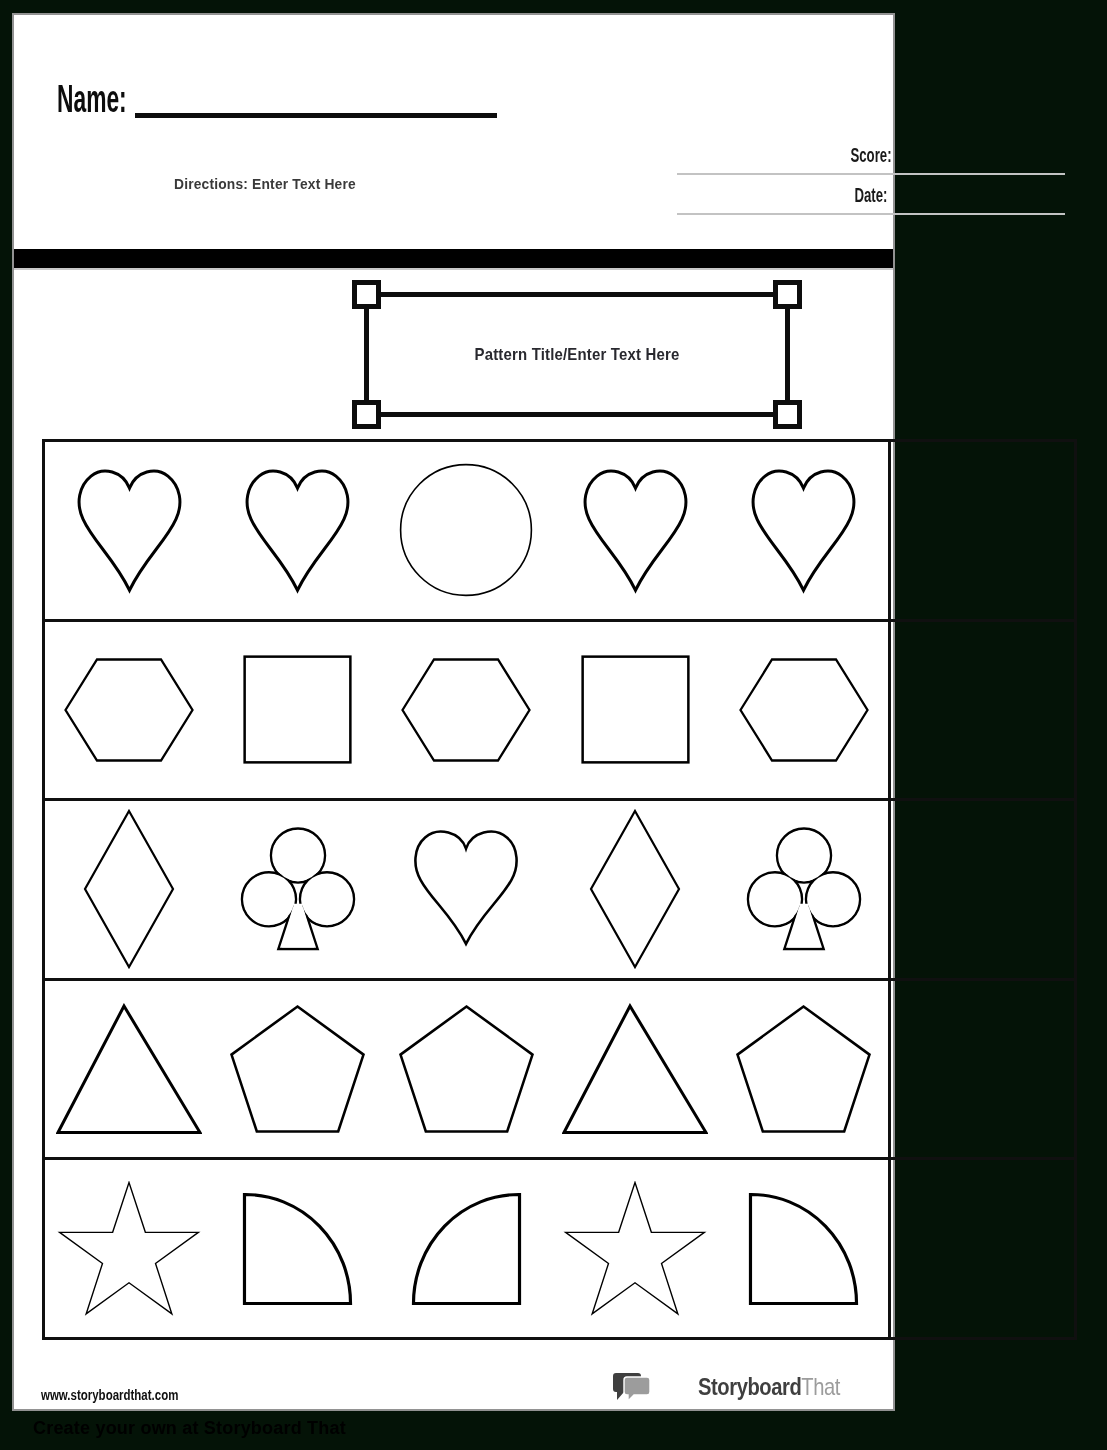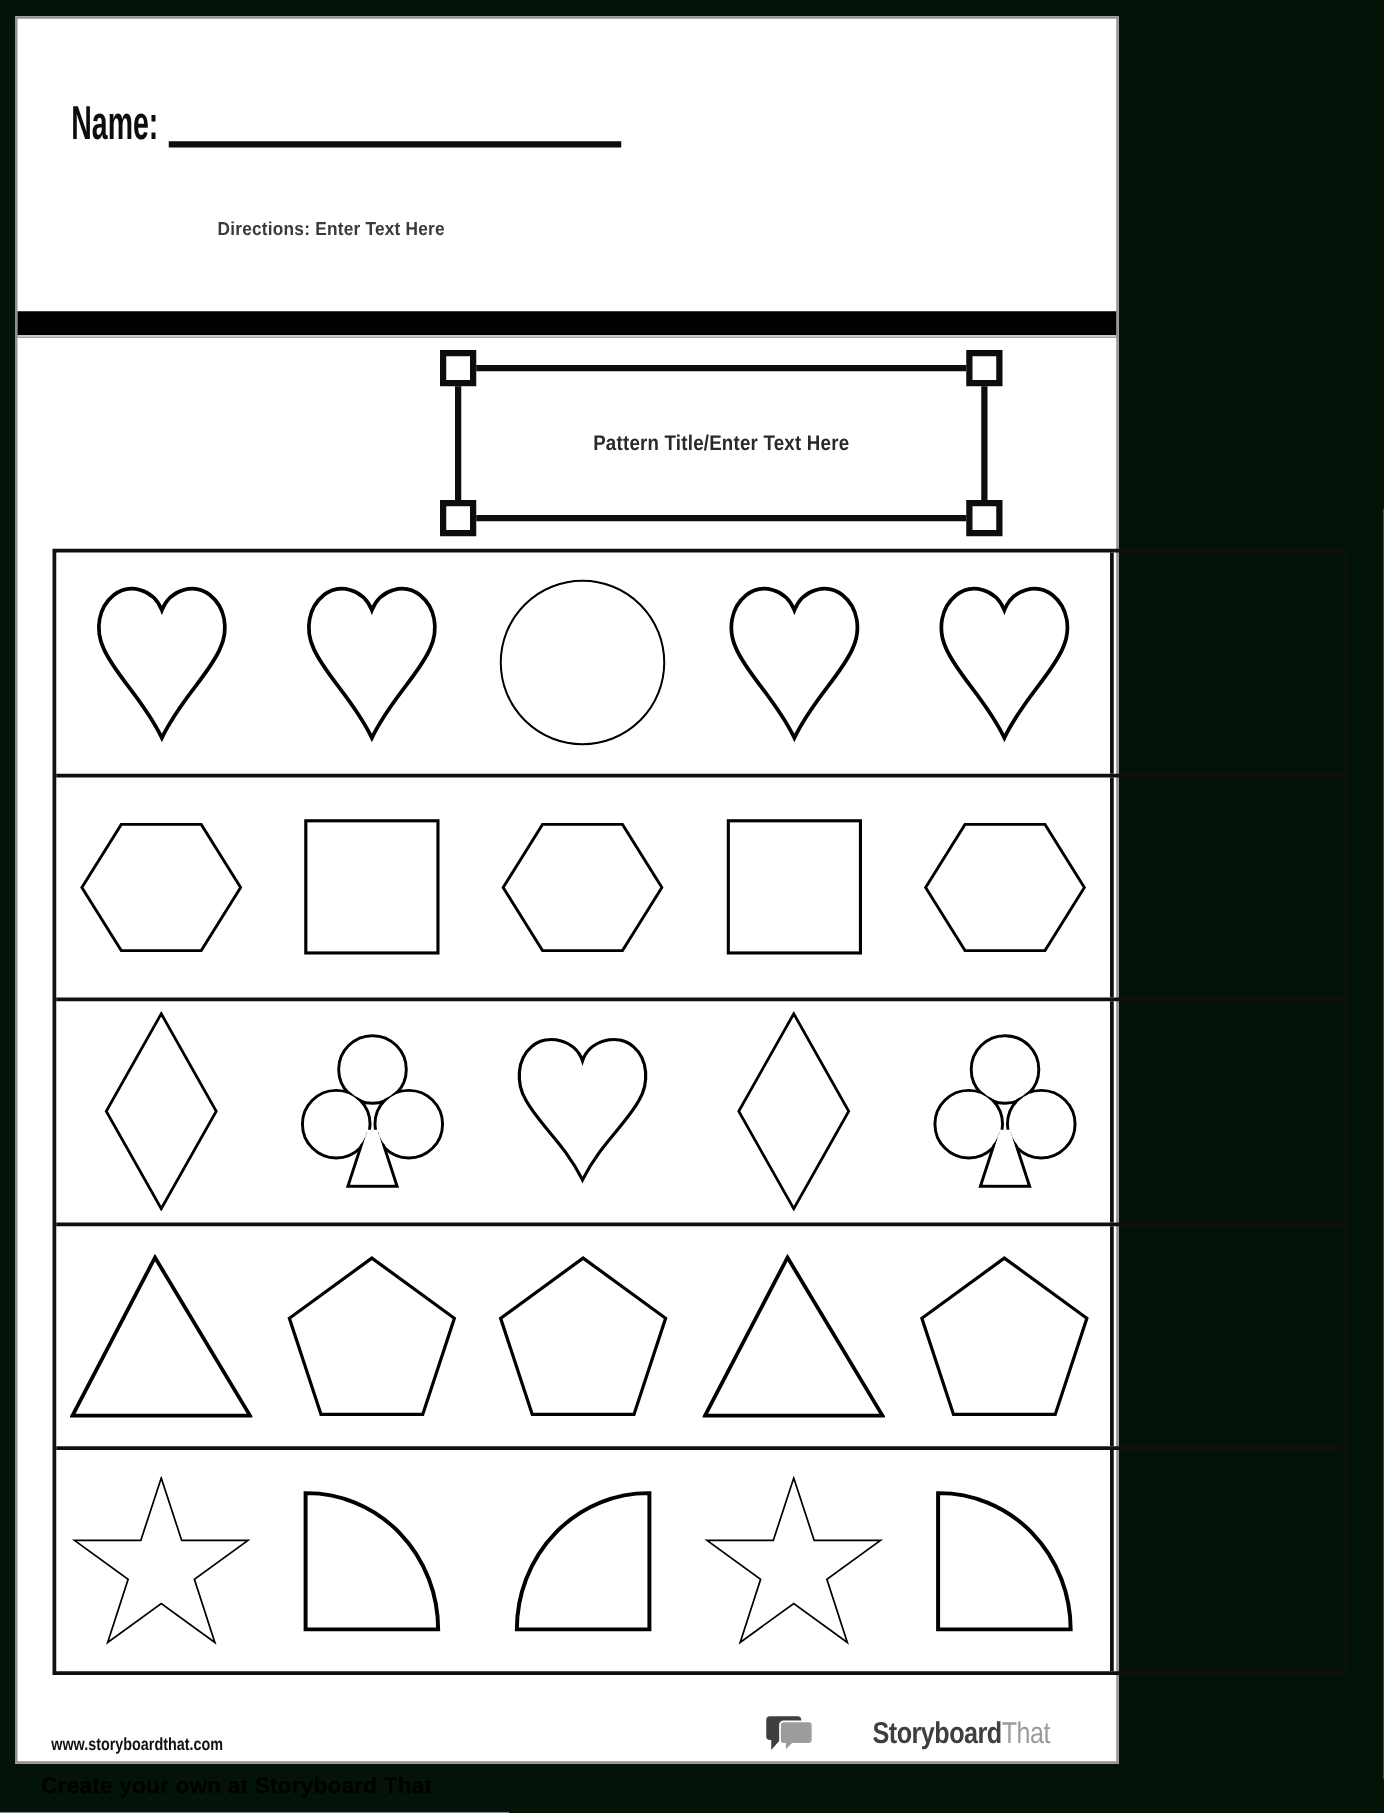--- a/index.html
+++ b/index.html
@@ -86,20 +86,27 @@
 
 <div class="page">
 
   <div class="name-row">
     <span class="name-label">Name:</span>
     <span class="name-line"></span>
   </div>
 
   <div class="directions">Directions: Enter Text Here</div>
 
+  <div class="score-block">
+    <div class="score-label">Score:</div>
+    <div class="field-line"></div>
+    <div class="gap"></div>
+    <div class="date-label">Date:</div>
+    <div class="field-line"></div>
+  </div>
 
   <div class="black-bar"></div>
 
   <div class="title-box">
     <span class="corner tl"></span>
     <span class="corner tr"></span>
     <span class="corner bl"></span>
     <span class="corner br"></span>
     <div class="title-text">Pattern Title/Enter Text Here</div>
   </div>

